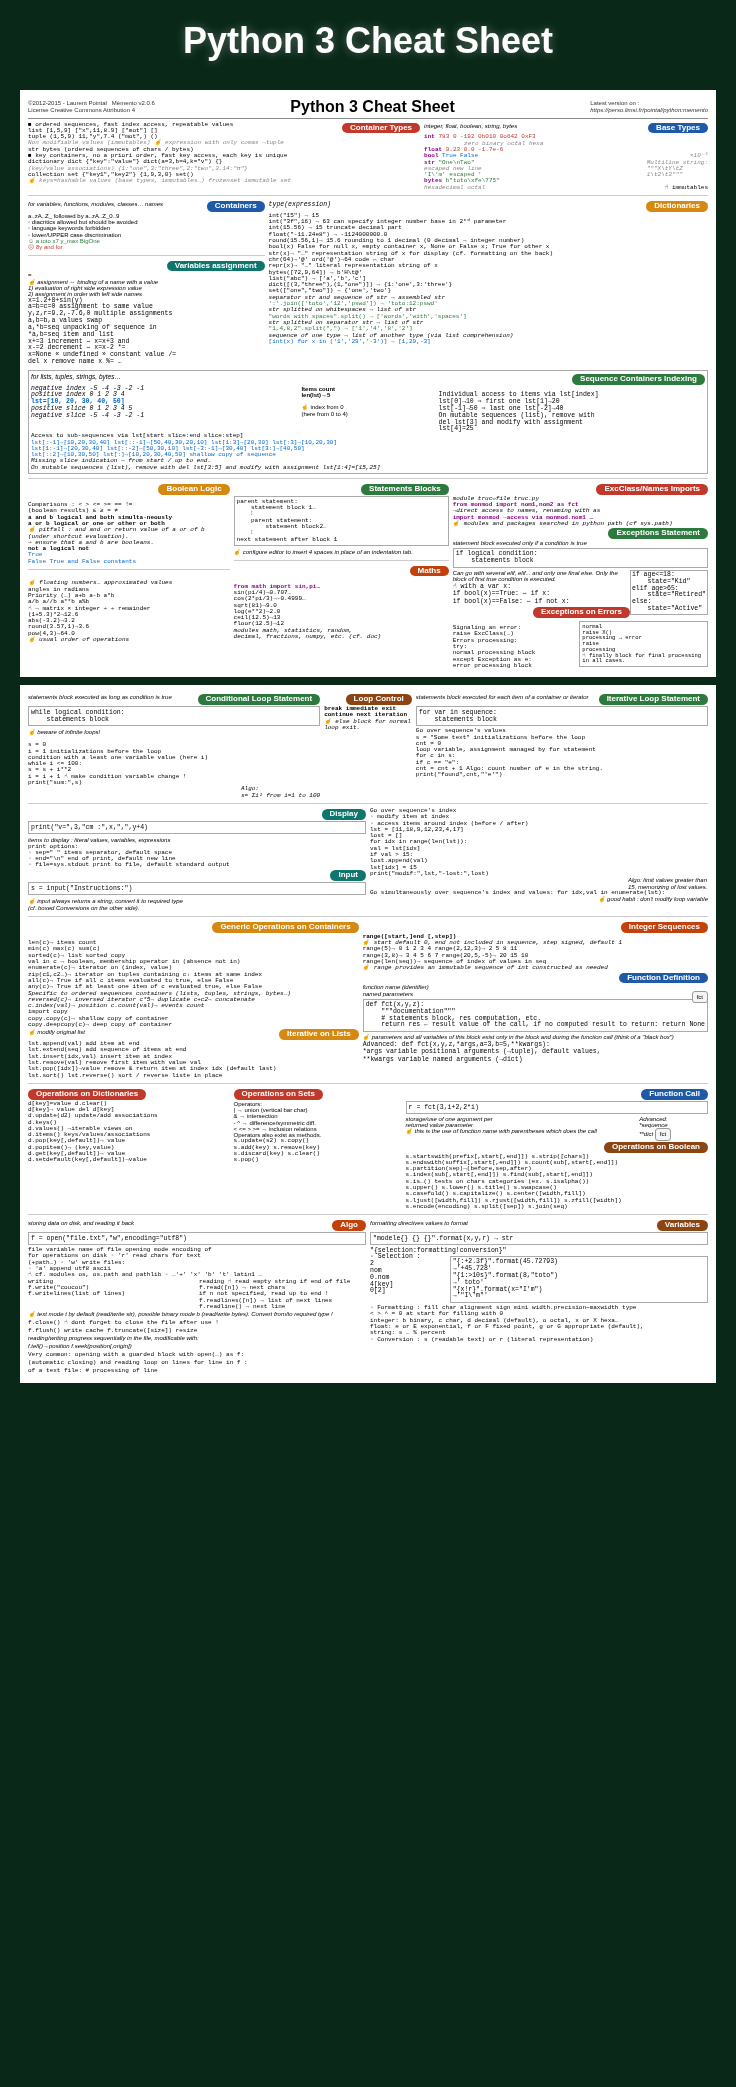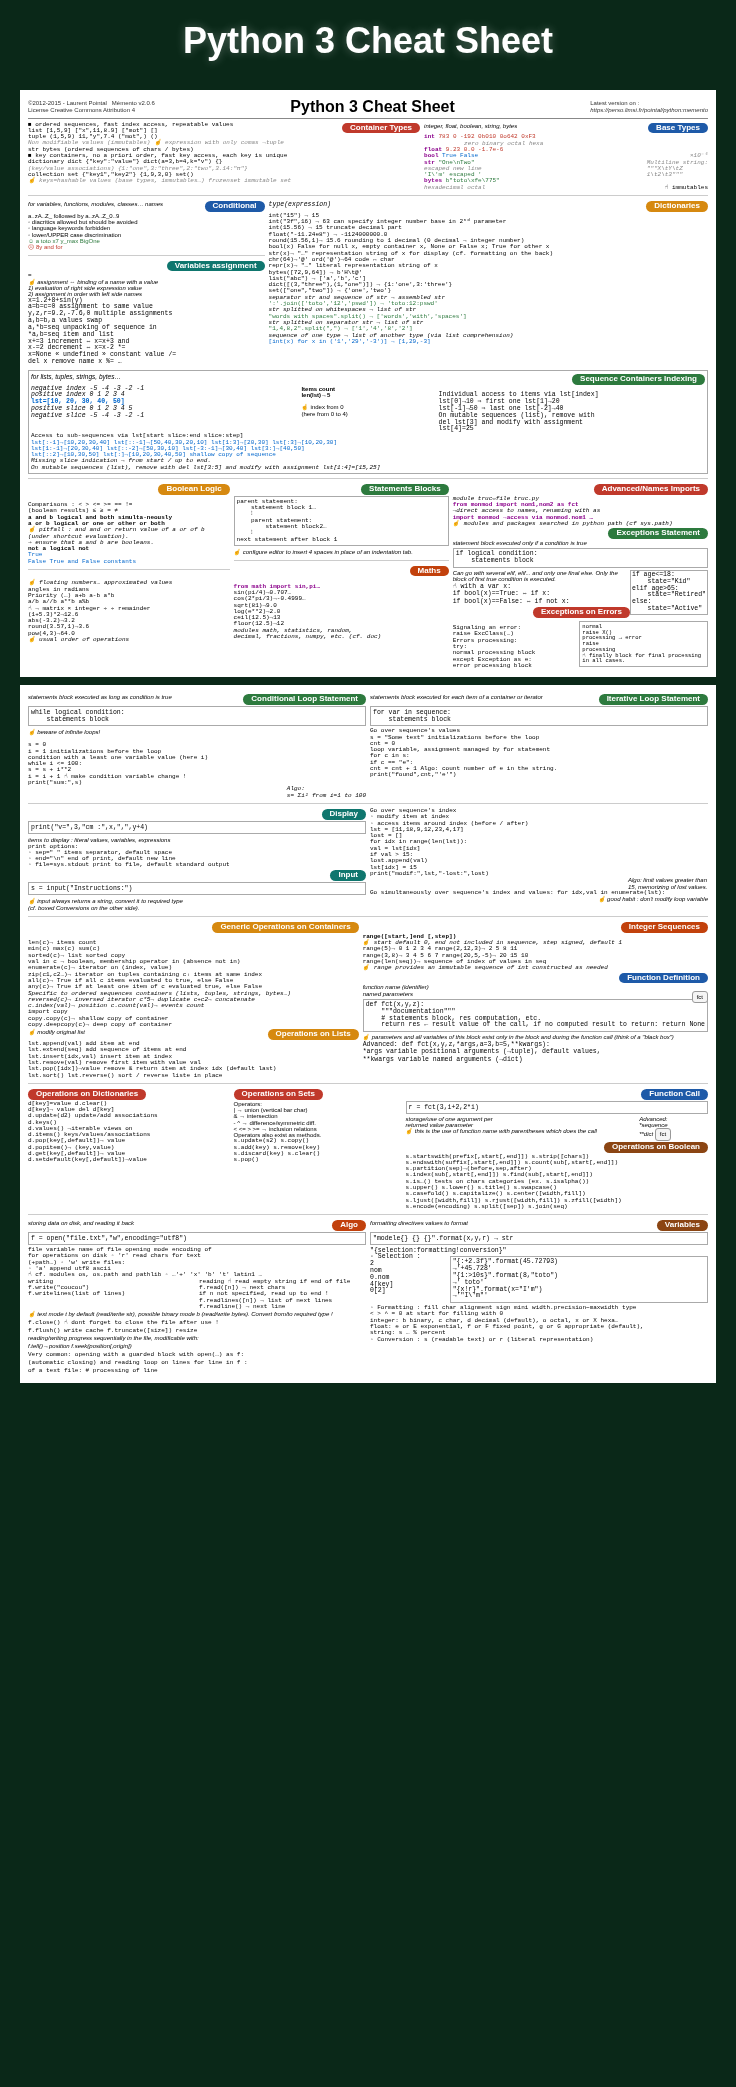--- a/index.html
+++ b/index.html
@@ -77,21 +77,21 @@
     <span class="str">'I\'m'    escaped '</span><br>
     <span class="kw">bytes</span> <span class="str">b"toto\xfe\775"</span><br>
     <span class="com">hexadecimal octal</span> <span style="float:right">☝ immutables</span>
    </div>
   </div>
  </div>
  <hr>
 
  <div class="cols">
   <div class="col" style="flex:0.35">
-   <span class="sh blue">Conditional</span>
+   <span class="sh blue">Containers</span>
    <i class="tight">for variables, functions, modules, classes… names</i>
    <div class="clear tight">
     <span>a..zA..Z_ followed by a..zA..Z_0..9</span><br>
     <span>◦ diacritics allowed but should be avoided</span><br>
     <span>◦ language keywords forbidden</span><br>
     <span>◦ lower/UPPER case discrimination</span><br>
     <span class="str">☺ a toto x7 y_max BigOne</span><br>
     <span class="num">☹ 8y and for</span>
    </div>
    <hr>
@@ -225,21 +225,21 @@
     <span>cos(2*pi/3)→-0.4999…</span>
     <span>sqrt(81)→9.0</span>
     <span>log(e**2)→2.0</span>
     <span>ceil(12.5)→13</span>
     <span>floor(12.5)→12</span>
     <i>modules math, statistics, random,
 decimal, fractions, numpy, etc. (cf. doc)</i>
    </div>
   </div>
   <div class="col" style="flex:0.38">
-   <span class="sh red">Advanced/Names Imports</span>
+   <span class="sh red">ExcClass/Names Imports</span>
    <div class="clear code tight">
     <i>module truc⇔file truc.py</i><br>
     <span class="kw">from monmod import nom1,nom2 as fct</span><br>
     <i>→direct access to names, renaming with as</i><br>
     <span class="kw">import monmod →access via monmod.nom1 …</span><br>
     <i>☝ modules and packages searched in python path (cf sys.path)</i>
    </div>
    <span class="sh green">Exceptions Statement</span>
    <div class="clear tight">
     <i>statement block executed only if a condition is true</i>
@@ -291,20 +291,28 @@
 i = 1  initializations before the loop
        condition with a least one variable value (here i)
 while i &lt;= 100:
     s = s + i**2
     i = i + 1  ☝ make condition variable change !
 print("sum:",s)</span>
     <i style="float:right">Algo:
 s= Σi² from i=1 to 100</i>
    </div>
   </div>
+  <div class="col" style="flex:0.3">
+   <span class="sh brown">Loop Control</span>
+   <div class="clear code tight">
+    <b>break  immediate exit</b><br>
+    <b>continue  next iteration</b><br>
+    <i>☝ else block for normal loop exit.</i>
+   </div>
+  </div>
   <div class="col">
    <span class="sh green">Iterative Loop Statement</span>
    <i class="tight">statements block executed for each item of a container or iterator</i>
    <div class="clear box code" style="white-space:pre">for var in sequence:
     statements block</div>
    <div class="code tight" style="white-space:pre-line">Go over sequence's values
 s = "Some text" initializations before the loop
 cnt = 0
    loop variable, assignment managed by for statement
 for c in s:
@@ -361,21 +369,21 @@
 zip(c1,c2…)→ iterator on tuples containing cᵢ items at same index</span>
     <span>all(c)→ True if all c items evaluated to true, else False
 any(c)→ True if at least one item of c evaluated true, else False</span>
     <i>Specific to ordered sequences containers (lists, tuples, strings, bytes…)
 reversed(c)→ inversed iterator   c*5→ duplicate   c+c2→ concatenate
 c.index(val)→ position           c.count(val)→ events count</i>
     <span>import copy
 copy.copy(c)→ shallow copy of container
 copy.deepcopy(c)→ deep copy of container</span>
    </div>
-   <span class="sh orange">Operations on Lists</span>
+   <span class="sh orange">Iterative on Lists</span>
    <i class="tight">☝ modify original list</i>
    <div class="clear code tight" style="white-space:pre-line">lst.append(val)   add item at end
 lst.extend(seq)   add sequence of items at end
 lst.insert(idx,val)   insert item at index
 lst.remove(val)   remove first item with value val
 lst.pop([idx])→value  remove &amp; return item at index idx (default last)
 lst.sort()  lst.reverse()  sort / reverse liste in place</div>
   </div>
   <div class="col">
    <span class="sh teal">Integer Sequences</span>

